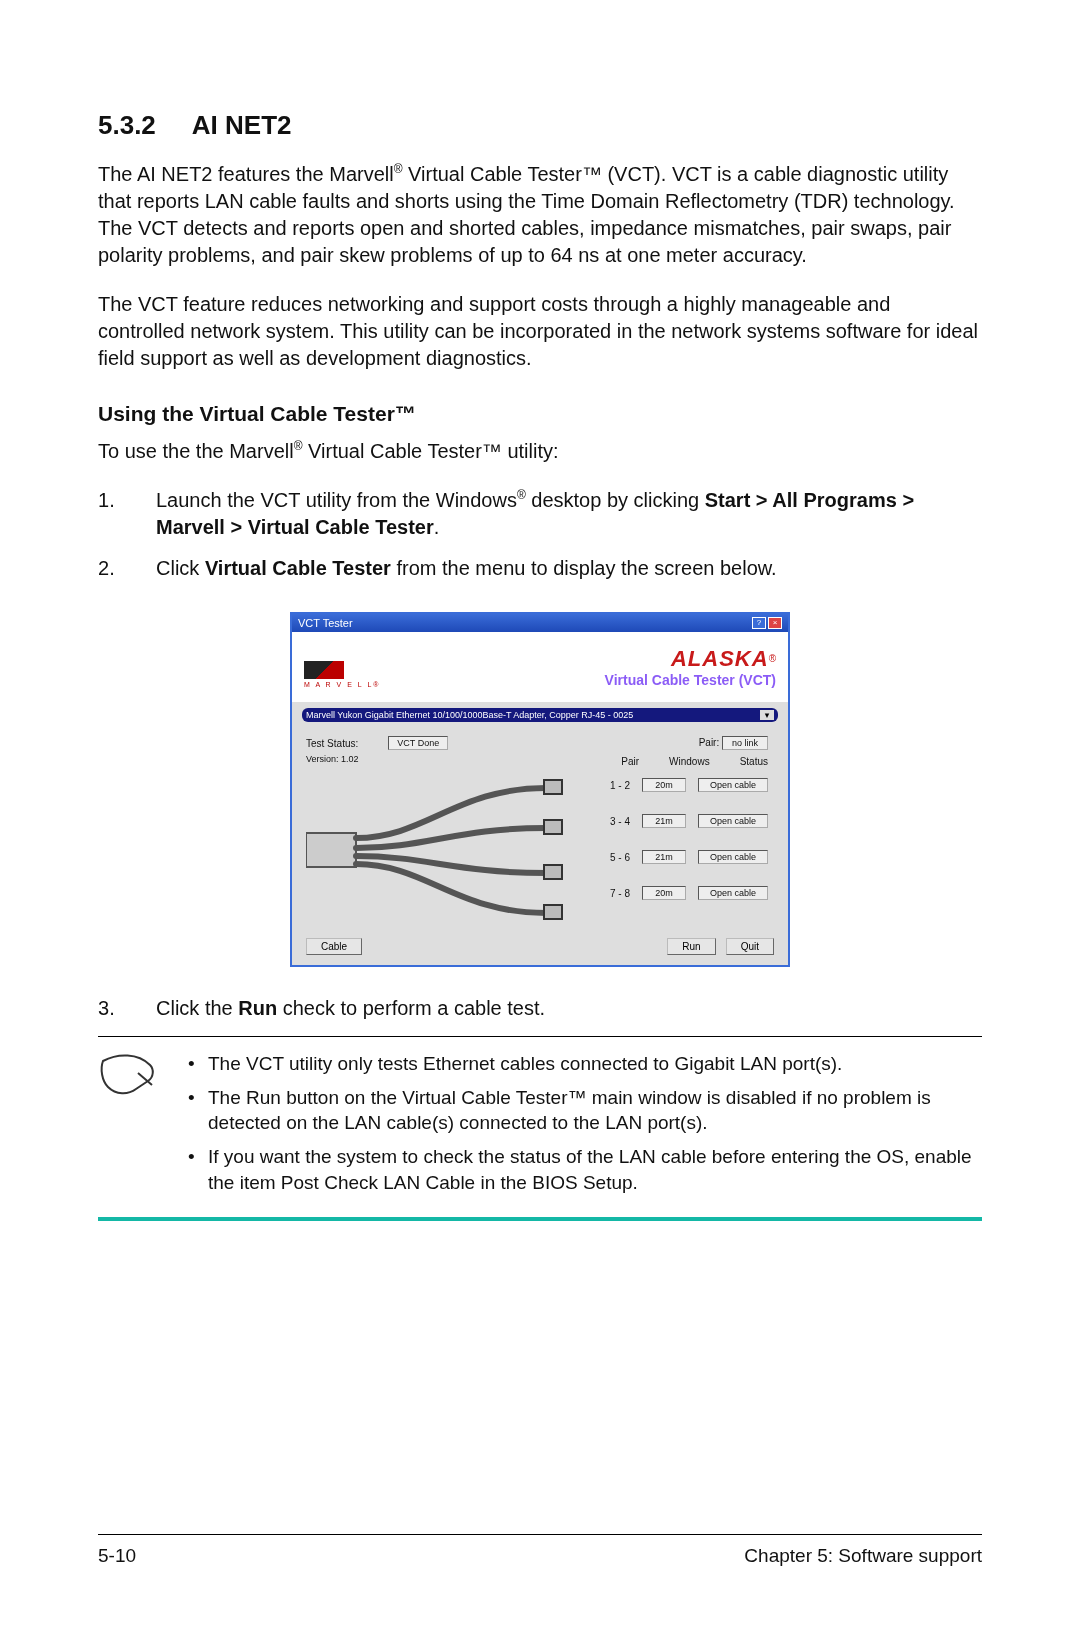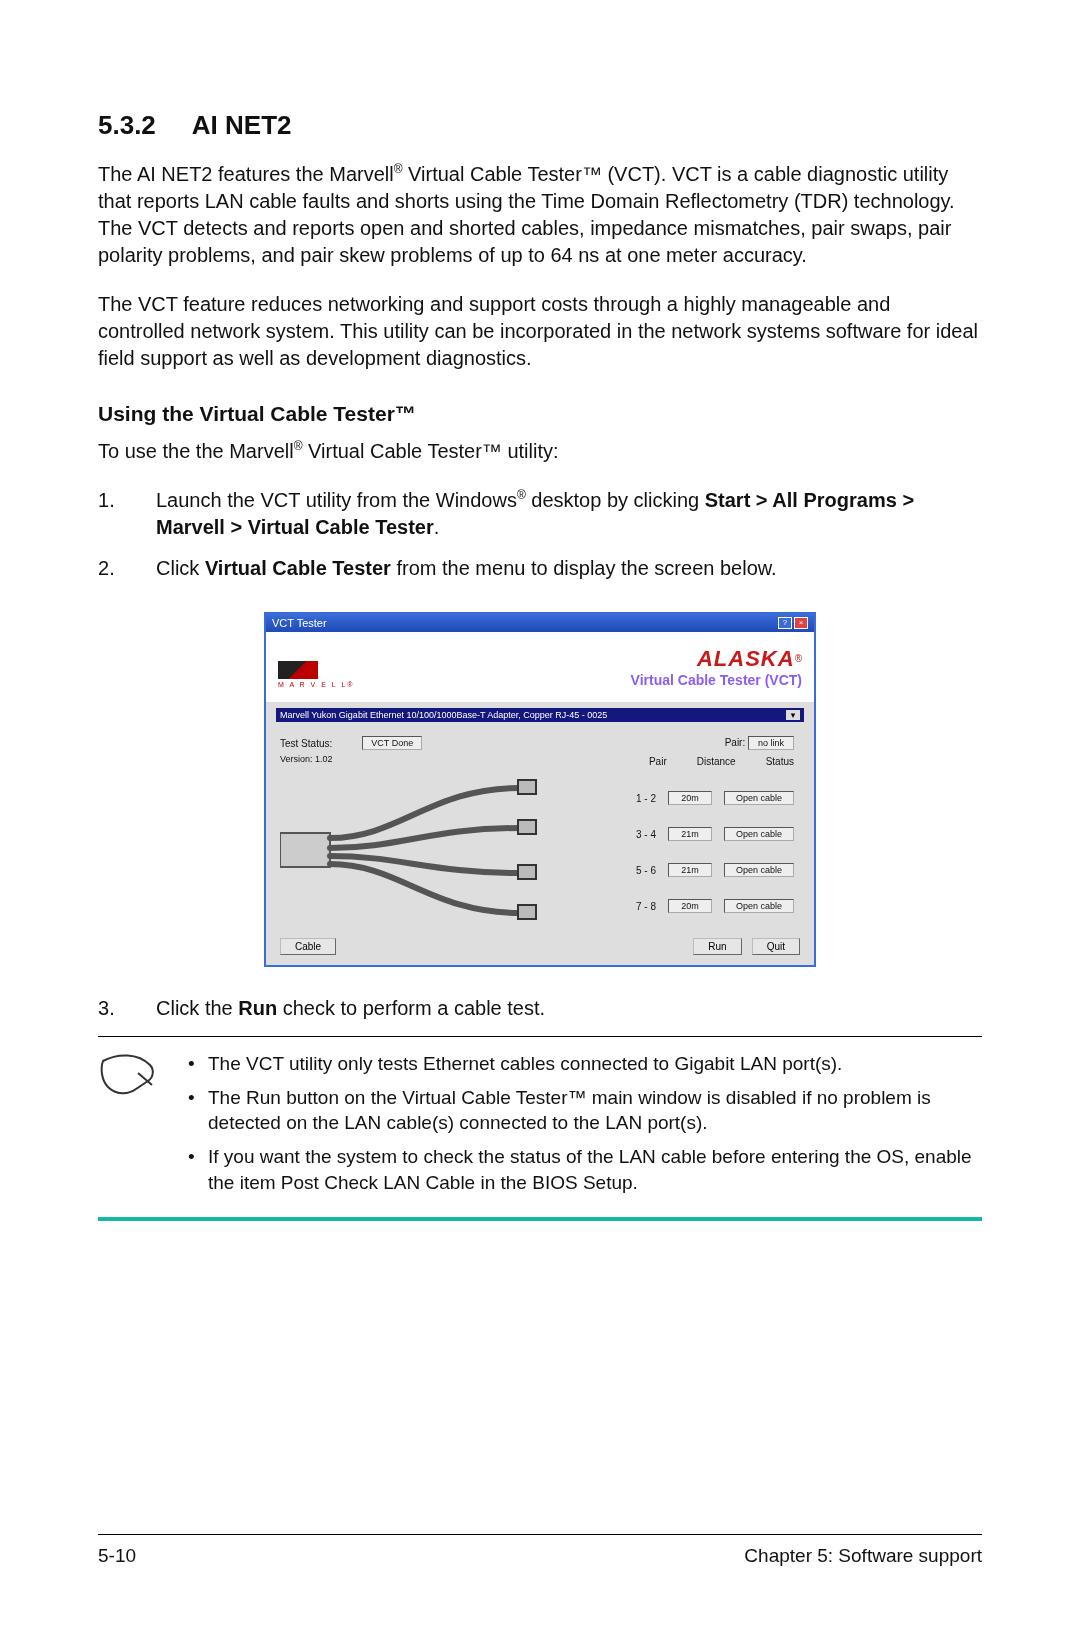--- a/index.html
+++ b/index.html
@@ -7,39 +7,39 @@
   .page { padding: 110px 98px 60px 98px; height: 100%; position: relative; }
   .sec-head { display: flex; gap: 36px; font-size: 26px; font-weight: bold; margin-bottom: 20px; }
   .body-p { font-size: 20px; line-height: 1.35; margin-bottom: 22px; }
   .sub-head { font-size: 21px; font-weight: bold; margin-top: 30px; margin-bottom: 12px; }
   sup { font-size: 0.6em; vertical-align: super; }
   ol.steps { list-style: none; counter-reset: step; font-size: 20px; line-height: 1.35; }
   ol.steps > li { counter-increment: step; position: relative; padding-left: 58px; margin-bottom: 14px; }
   ol.steps > li::before { content: counter(step) "."; position: absolute; left: 0; }
   .bold { font-weight: bold; }
   
-  .vct-window { width: 552px; margin: 30px auto 28px auto; border: 2px solid #3a6cd8; background: #dedede; font-size: 10px; }
+  .vct-window { width: 500px; margin: 30px auto 28px auto; border: 2px solid #3a6cd8; background: #dedede; font-size: 10px; }
   .vct-titlebar { background: linear-gradient(#3a6cd8,#1e49b7); color: #fff; padding: 3px 6px; display: flex; align-items: center; justify-content: space-between; font-size: 11px; }
   .vct-win-icons { display: flex; gap: 2px; }
   .vct-win-icons span { width: 14px; height: 12px; background: #d44; border: 1px solid #fff; display: inline-block; font-size: 8px; text-align: center; line-height: 10px; }
   .vct-win-icons span.help { background: #3a6cd8; }
   .vct-head { background: #fff; padding: 14px 12px; display: flex; justify-content: space-between; align-items: flex-end; }
   .vct-head .alaska { color: #c81a1a; font-weight: 900; font-size: 22px; letter-spacing: 1px; font-style: italic; }
   .vct-head .subtitle { color: #8b5cf6; font-size: 14px; font-weight: bold; }
   .vct-head .marvell-logo { display: flex; flex-direction: column; align-items: flex-start; }
   .vct-head .marvell-mark { width: 40px; height: 18px; background: linear-gradient(135deg,#222 50%,#b00 50%); }
   .vct-head .marvell-txt { color: #b00; font-size: 7px; letter-spacing: 2px; margin-top: 2px; }
-  .vct-dd { margin: 6px 10px; background: #14187d; color: #fff; padding: 2px 4px; display: flex; justify-content: space-between; align-items: center; font-size: 9px; }
+  .vct-dd { margin: 6px 10px; background: #14187d; color: #fff; padding: 2px 4px; display: flex; justify-content: space-between; align-items: center; font-size: 9px; border-radius: 6px; }
   .vct-dd .arrow { background: #ddd; color: #000; width: 14px; text-align: center; }
   .vct-body { padding: 8px 0 14px 14px; position: relative; min-height: 210px; }
   .vct-status-row { display: flex; gap: 30px; align-items: center; font-size: 10px; margin-bottom: 4px; }
   .vct-field { border: 1px inset #aaa; padding: 1px 6px; background: #eee; font-size: 9px; min-width: 60px; display: inline-block; text-align: center; }
   .vct-link { position: absolute; top: 8px; right: 20px; font-size: 10px; }
   .pair-headers { position: absolute; top: 28px; right: 20px; display: flex; gap: 30px; font-size: 10px; }
-  .pair-row { position: absolute; right: 20px; display: flex; align-items: center; gap: 12px; font-size: 10px; margin-top: 13px; }
+  .pair-row { position: absolute; right: 20px; display: flex; align-items: center; gap: 12px; font-size: 10px; }
   .pair-row .pair-lbl { width: 30px; text-align: right; }
   .pair-row .dist { border: 1px inset #aaa; background: #eee; width: 44px; text-align: center; font-size: 9px; padding: 1px 0; }
   .pair-row .stat { border: 1px inset #aaa; background: #eee; width: 70px; text-align: center; font-size: 9px; padding: 1px 0; }
   .cable-svg { position: absolute; left: 14px; top: 50px; }
   .vct-btns { display: flex; justify-content: space-between; padding: 0 14px 10px 14px; }
   .vct-btn { border: 1px outset #bbb; background: #e6e6e6; font-size: 10px; padding: 2px 14px; }
   .vct-btns-right { display: flex; gap: 10px; }
   
   .notes { border-top: 1px solid #000; border-bottom: 4px solid #14b8a6; display: flex; gap: 24px; padding: 14px 0; margin-top: 10px; font-size: 19px; line-height: 1.35; }
   .notes ul { list-style: none; }
@@ -109,21 +109,21 @@
       </div>
       <div style="font-size:9px;margin-top:2px">Version: 1.02</div>
 
       <div class="vct-link">
         <span>Pair:</span>
         <span class="vct-field" style="min-width:46px">no link</span>
       </div>
 
       <div class="pair-headers">
         <span>Pair</span>
-        <span>Distance</span>
+        <span>Windows</span>
         <span>Status</span>
       </div>
 
       <div class="pair-row" style="top:50px">
         <span class="pair-lbl">1 - 2</span>
         <span class="dist">20m</span>
         <span class="stat">Open cable</span>
       </div>
       <div class="pair-row" style="top:86px">
         <span class="pair-lbl">3 - 4</span>

